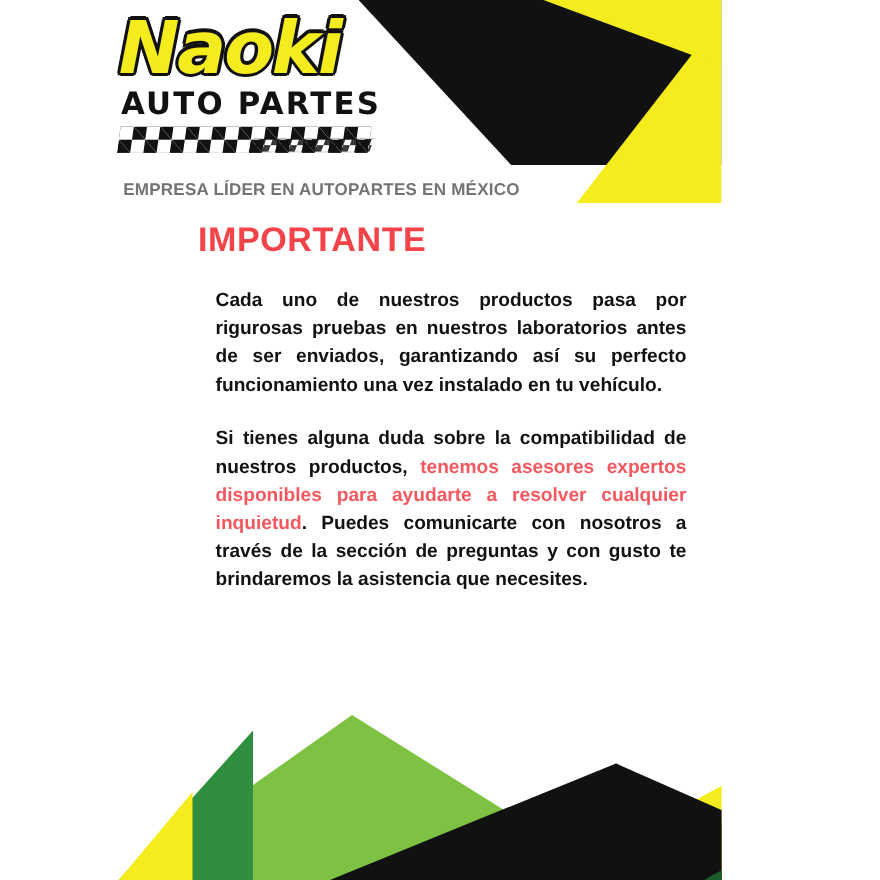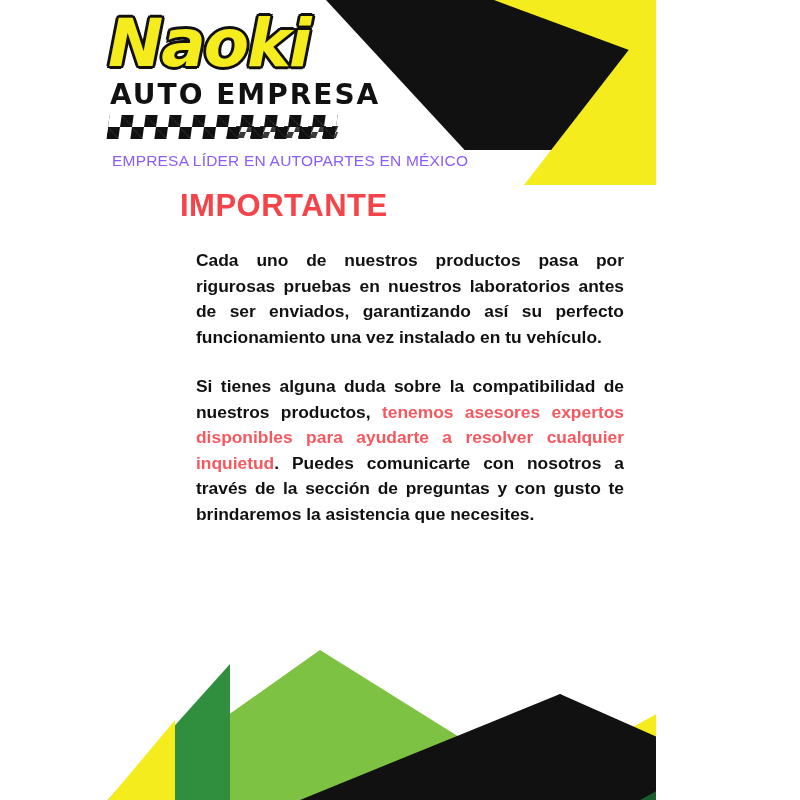--- a/index.html
+++ b/index.html
@@ -102,34 +102,34 @@
       linear-gradient(45deg, #111 25%, transparent 25%, transparent 75%, #111 75%),
       linear-gradient(45deg, #111 25%, transparent 25%, transparent 75%, #111 75%);
     background-size: 12px 12px;
     background-position: 0 0, 6px 6px;
     transform: skewX(-20deg);
     opacity: 0.85;
   }
   .tagline {
     position: absolute;
     left: 112px;
-    top: 152px;
-    font-family: "Liberation Sans", sans-serif;
-    font-weight: normal;
+    top: 164px;
+    font-family: "Liberation Sans", sans-serif;
+    font-weight: bold;
     font-size: 15.5px;
     letter-spacing: 0.2px;
-    color: #8b5cf6;
+    color: #737373;
     white-space: nowrap;
   }
 
   
   .content {
     position: absolute;
     left: 180px;
-    top: 188px;
+    top: 200px;
     width: 444px;
   }
   .heading {
     font-family: "Liberation Sans", sans-serif;
     font-weight: bold;
     font-size: 31px;
     letter-spacing: 0.5px;
     color: #f5434a;
     margin: 0 0 24px 0;
   }
@@ -162,21 +162,21 @@
 <body>
 
 <div class="page">
 
   <div class="corner-black"></div>
   <div class="corner-yellow"></div>
   <div class="corner-yellow-2"></div>
 
   <div class="logo-block">
     <div class="logo-word">Naoki</div>
-    <div class="logo-sub">AUTO EMPRESA</div>
+    <div class="logo-sub">AUTO PARTES</div>
     <div class="checker"></div>
   </div>
   <div class="checker-tail"></div>
   <div class="tagline">EMPRESA LÍDER  EN AUTOPARTES EN MÉXICO</div>
 
   <div class="content">
     <h1 class="heading">IMPORTANTE</h1>
 
     <p class="para">Cada uno de nuestros productos pasa por rigurosas pruebas en nuestros laboratorios antes de ser enviados, garantizando así su perfecto funcionamiento una vez instalado en tu vehículo.</p>
 

